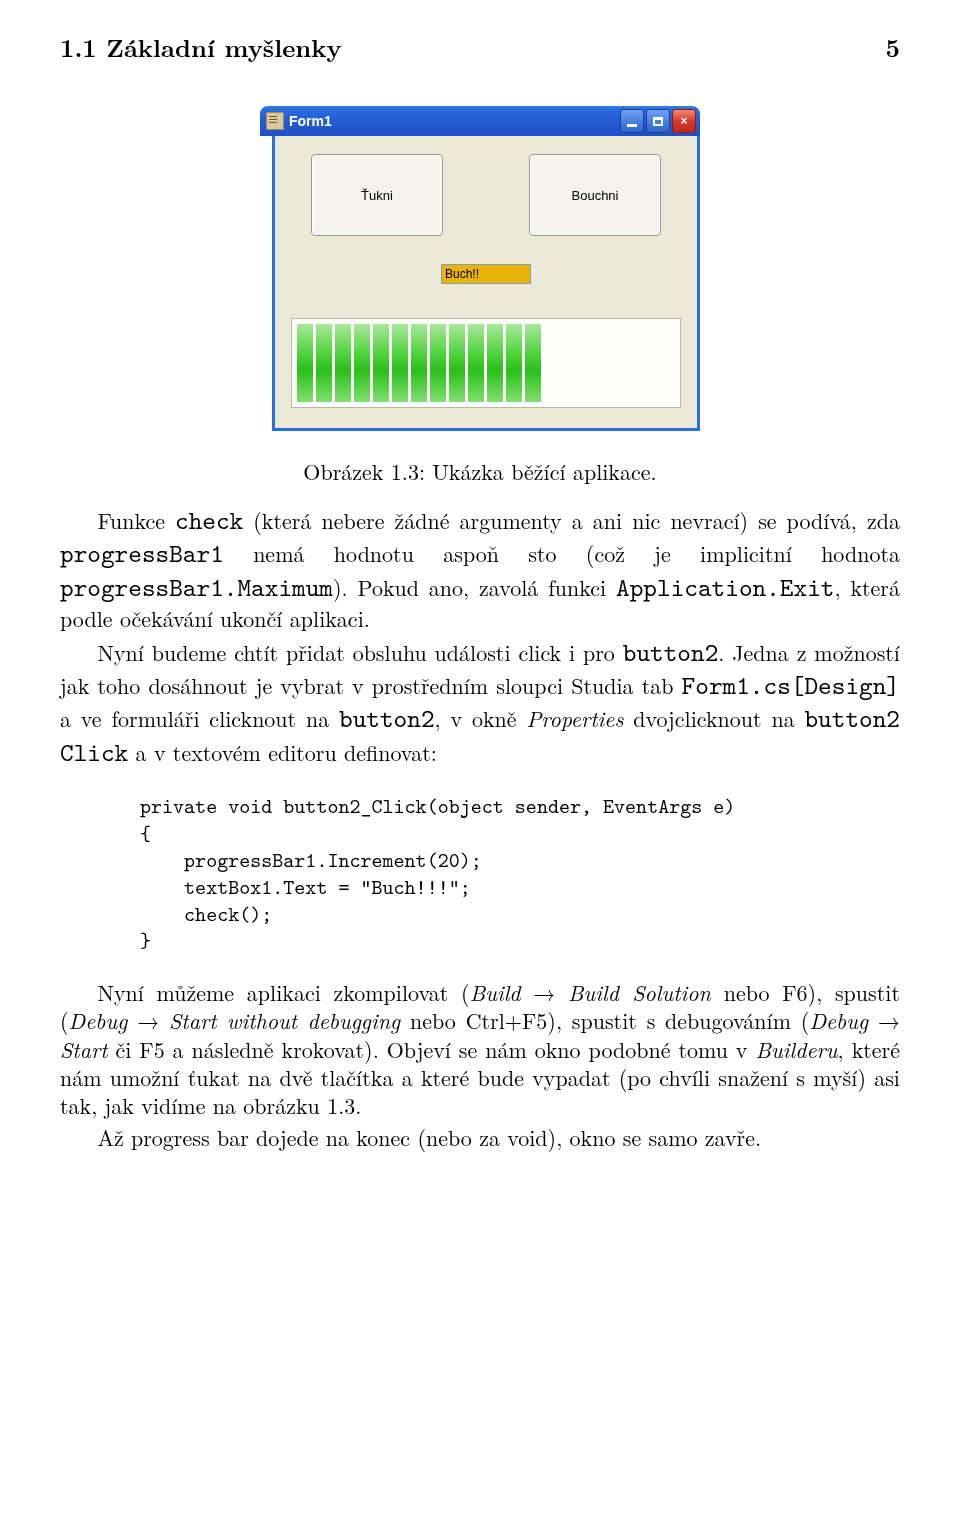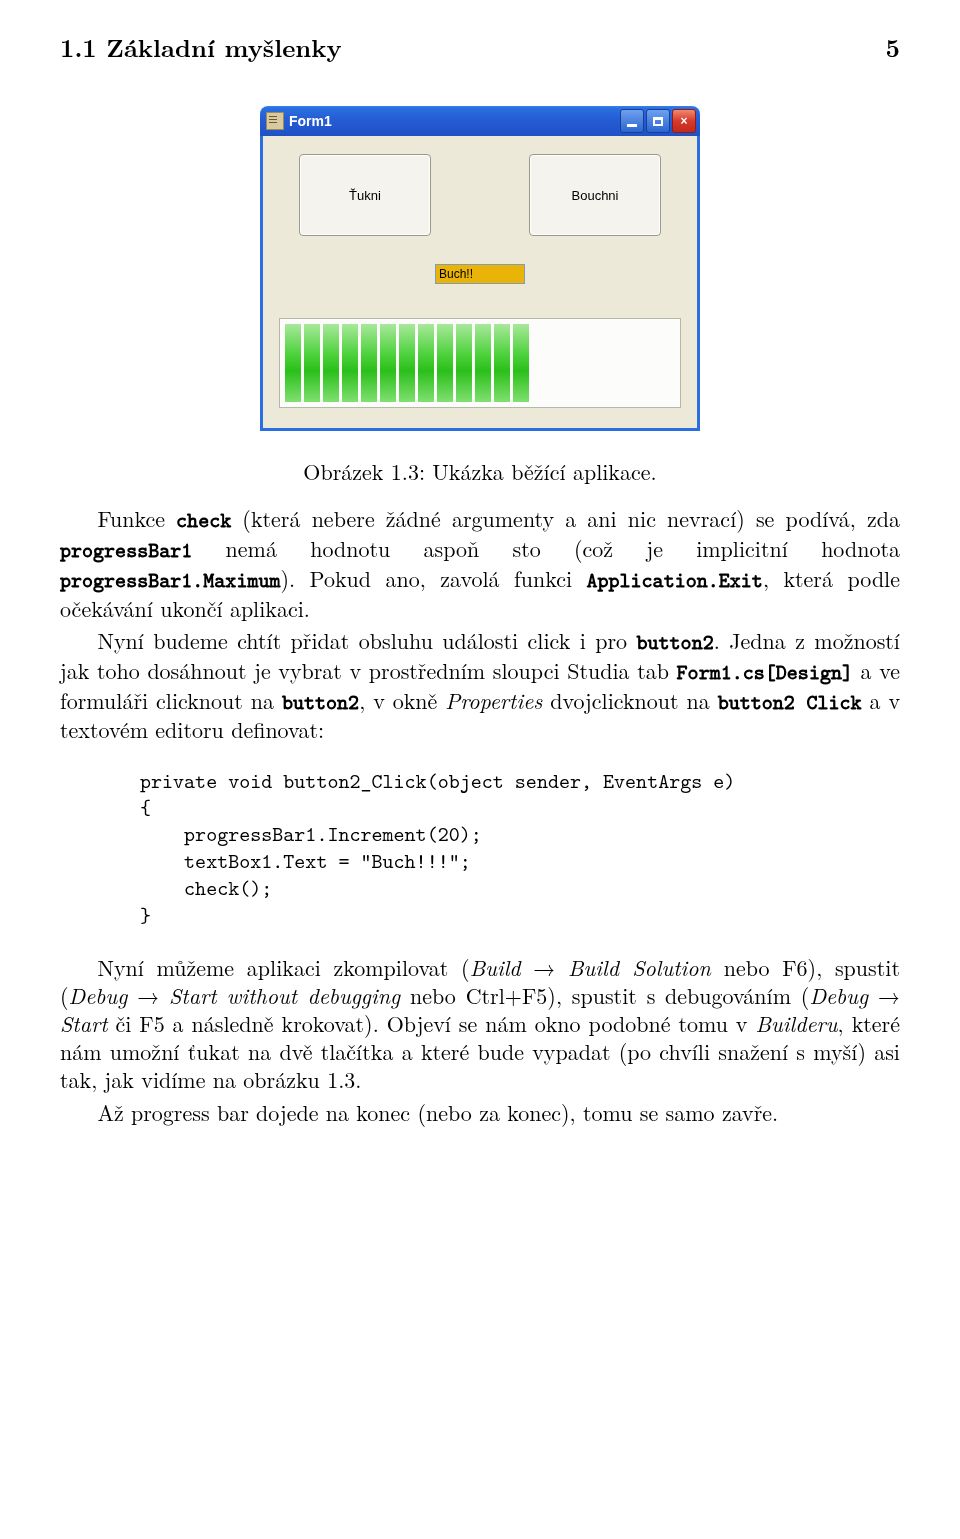--- a/index.html
+++ b/index.html
@@ -105,20 +105,21 @@
     border:2px solid #fff;
     border-top-width:3px;
     box-sizing:border-box;
   }
   .xp-body {
     background: #ece9d8;
     border-left: 3px solid #2a6fe0;
     border-right: 3px solid #2a6fe0;
     border-bottom: 3px solid #2a6fe0;
     padding: 18px 16px 20px 16px;
+    margin-left: 12px;
   }
   .btn-row {
     display: flex;
     justify-content: space-between;
     padding: 0 20px;
     margin-bottom: 28px;
   }
   .xp-button {
     width: 130px;
     height: 80px;
@@ -172,22 +173,21 @@
 
   .para {
     font-size: 22px;
     line-height: 1.28;
     text-align: justify;
     margin: 0 0 4px 0;
     text-indent: 1.7em;
   }
   .tt {
     font-family: "Latin Modern Mono", "Courier New", monospace;
-    font-size: 21px;
-    font-weight: bold;
+    font-size: 26px;
   }
   .it { font-style: italic; }
 
   pre.code {
     font-family: "Latin Modern Mono", "Courier New", monospace;
     font-size: 21px;
     line-height: 1.28;
     white-space: pre;
     margin: 24px 0 24px 80px;
   }
@@ -258,15 +258,15 @@
 {
     progressBar1.Increment(20);
     textBox1.Text = "Buch!!!";
     check();
 }</pre>
 
   <p class="para">
     <span>Nyní můžeme aplikaci zkompilovat (</span><span class="it">Build</span><span> → </span><span class="it">Build Solution</span><span> nebo F6), spustit (</span><span class="it">Debug</span><span> → </span><span class="it">Start without debugging</span><span> nebo Ctrl+F5), spustit s debugováním (</span><span class="it">Debug</span><span> → </span><span class="it">Start</span><span> či F5 a následně krokovat). Objeví se nám okno podobné tomu v </span><span class="it">Builderu</span><span>, které nám umožní ťukat na dvě tlačítka a které bude vypadat (po chvíli snažení s myší) asi tak, jak vidíme na obrázku 1.3.</span>
   </p>
 
-  <p class="para">Až progress bar dojede na konec (nebo za konec), tomu se samo zavře.</p>
+  <p class="para">Až progress bar dojede na konec (nebo za void), okno se samo zavře.</p>
 
 </div>
 
 </body></html>

